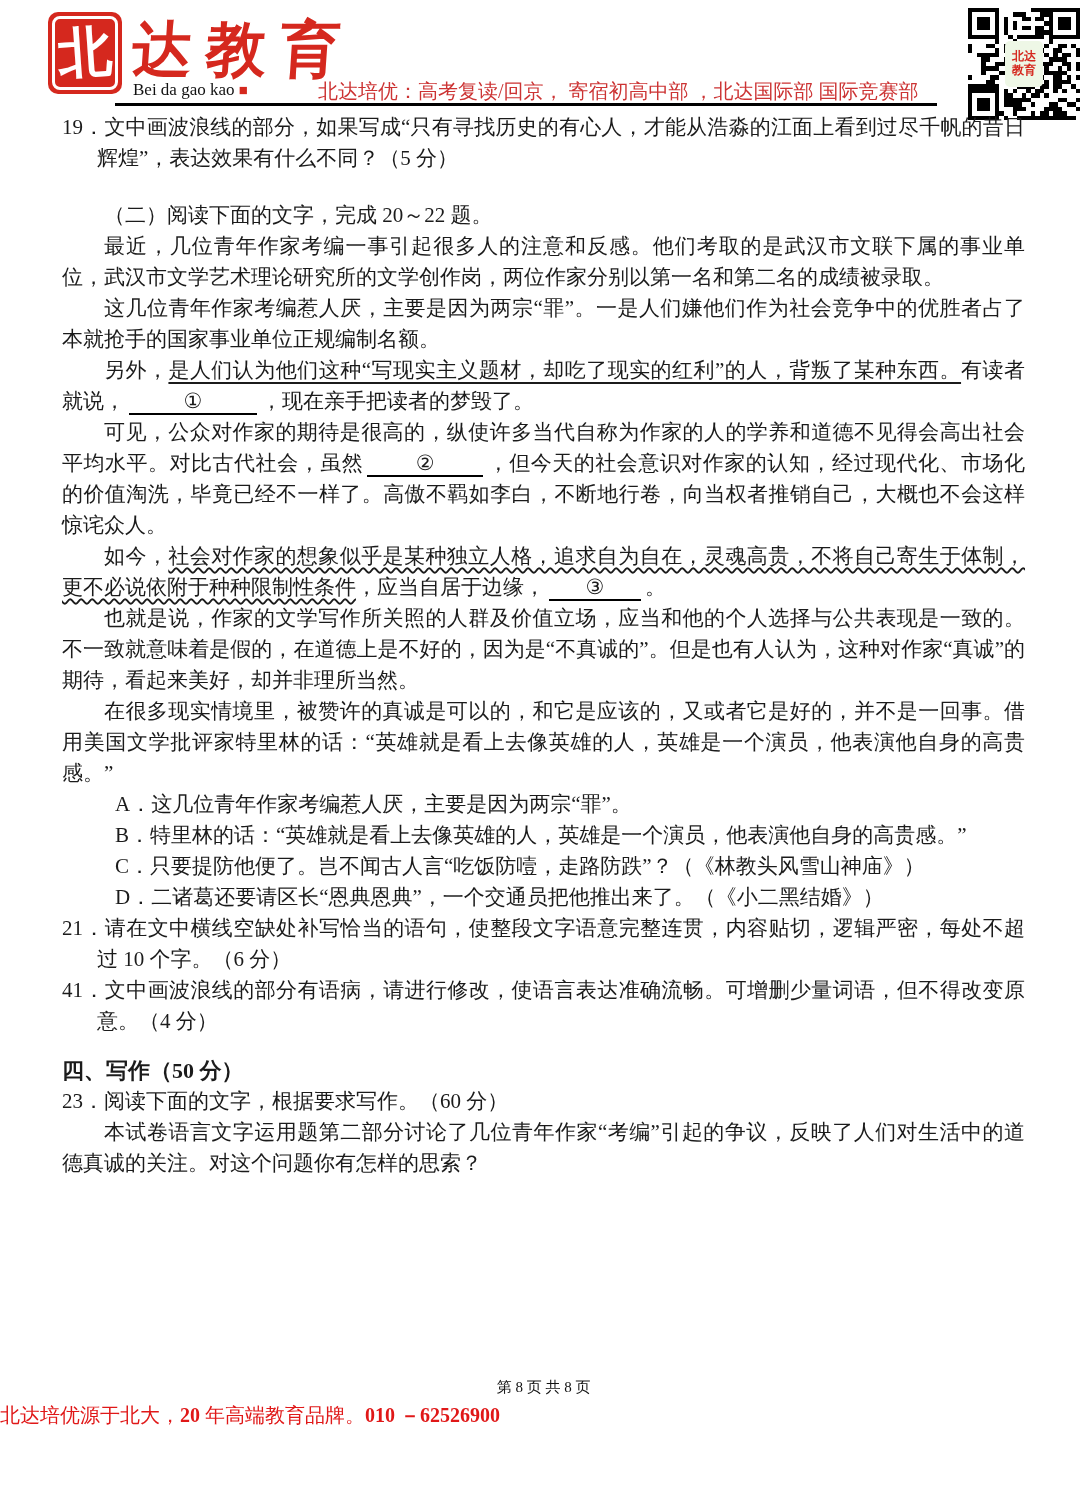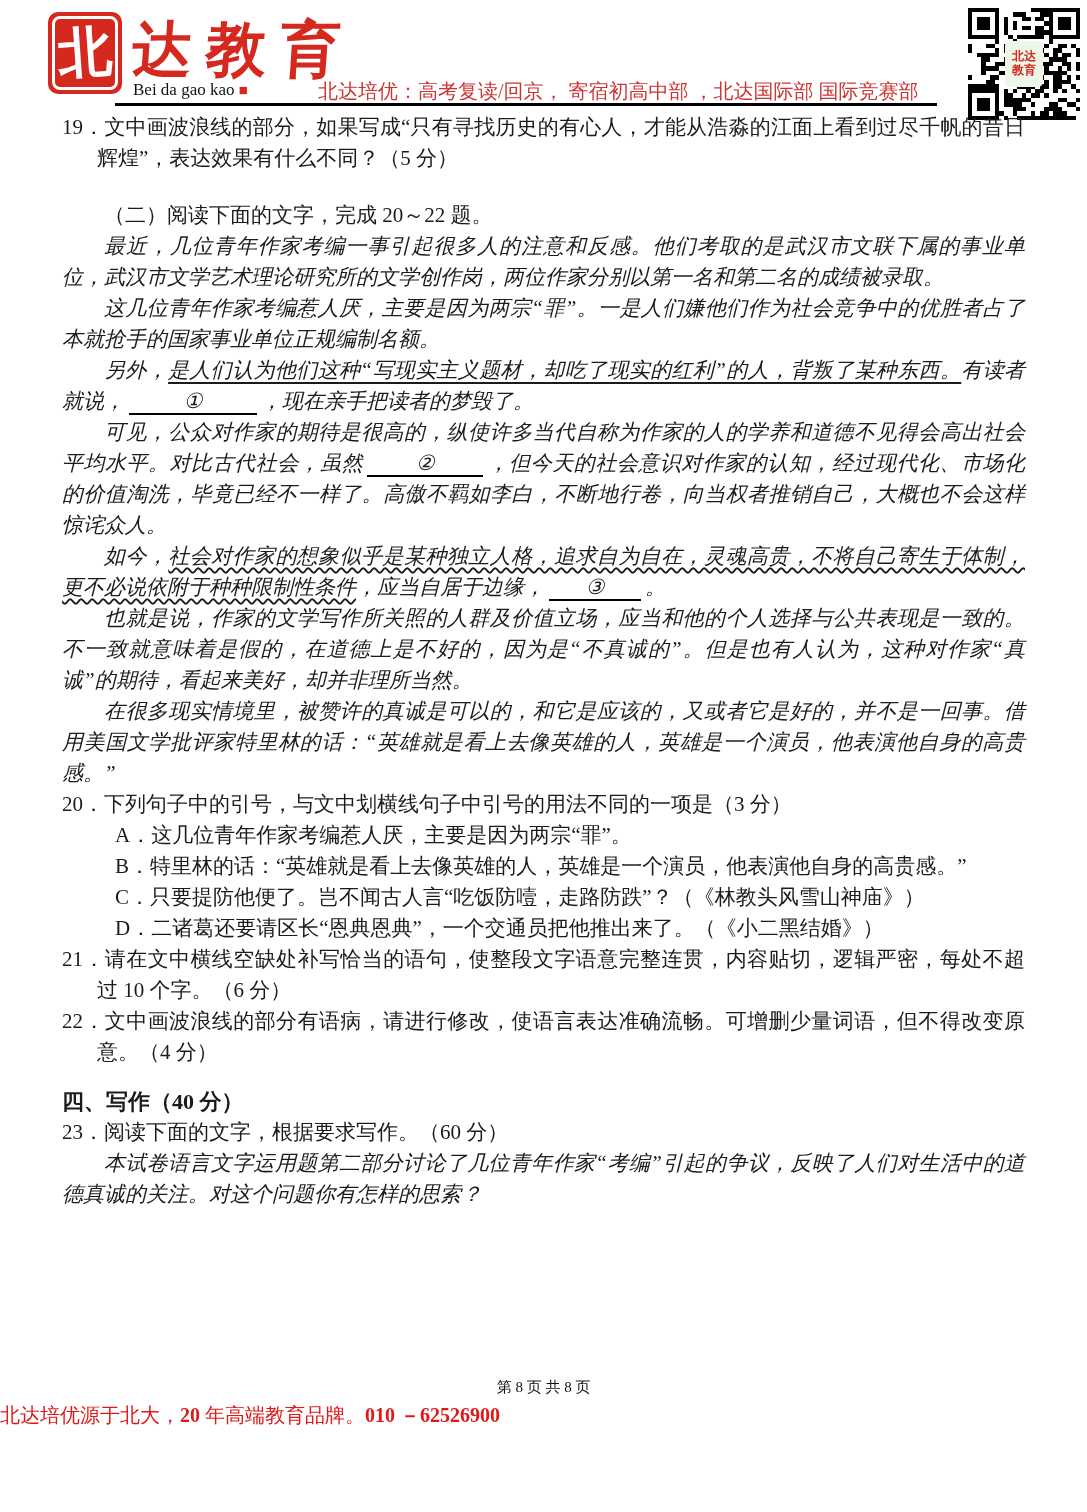--- a/index.html
+++ b/index.html
@@ -70,21 +70,21 @@
     display:flex;flex-direction:column;align-items:center;justify-content:center;
     color:var(--brand_red);font-size:12px;line-height:1.15;font-weight:bold;
   }
   
   .content{
     position:absolute;left:62px;top:112px;width:963px;
     font-size:21px;line-height:31px;
     text-align:justify;
   }
   .hang{padding-left:35px;text-indent:-35px;margin:0;}
-  .para{margin:0;text-indent:2em;font-style:italic;}
+  .para{margin:0;text-indent:2em;}
   .intro{margin:26px 0 0 0;text-indent:2em;}
   .option{margin:0 0 0 53px;}
   .u-solid{
     text-decoration:underline;
     text-decoration-thickness:2px;
     text-underline-offset:5px;
   }
   .u-wavy{
     text-decoration:underline wavy;
     text-decoration-thickness:1.5px;
@@ -779,31 +779,30 @@
     <p class="para"><span>另外，</span><span class="u-solid">是人们认为他们这种“写现实主义题材，却吃了现实的红利”的人，背叛了某种东西。</span><span>有读者就说，</span><span class="blank w1"><span>①</span></span><span>，现在亲手把读者的梦毁了。</span></p>
 
     <p class="para"><span>可见，公众对作家的期待是很高的，纵使许多当代自称为作家的人的学养和道德不见得会高出社会平均水平。对比古代社会，虽然</span><span class="blank w2"><span>②</span></span><span>，但今天的社会意识对作家的认知，经过现代化、市场化的价值淘洗，毕竟已经不一样了。高傲不羁如李白，不断地行卷，向当权者推销自己，大概也不会这样惊诧众人。</span></p>
 
     <p class="para"><span>如今，</span><span class="u-wavy">社会对作家的想象似乎是某种独立人格，追求自为自在，灵魂高贵，不将自己寄生于体制，更不必说依附于种种限制性条件</span><span>，应当自居于边缘，</span><span class="blank w3"><span>③</span></span><span>。</span></p>
 
     <p class="para">也就是说，作家的文学写作所关照的人群及价值立场，应当和他的个人选择与公共表现是一致的。不一致就意味着是假的，在道德上是不好的，因为是“不真诚的”。但是也有人认为，这种对作家“真诚”的期待，看起来美好，却并非理所当然。</p>
 
     <p class="para">在很多现实情境里，被赞许的真诚是可以的，和它是应该的，又或者它是好的，并不是一回事。借用美国文学批评家特里林的话：“英雄就是看上去像英雄的人，英雄是一个演员，他表演他自身的高贵感。”</p>
 
-    <p class="hang"><span>20．</span><span>下列句子中的引号，与文中划横线句子中引号的用法不同的一项是（3 分）</span></p>
     <p class="option"><span>A．</span><span>这几位青年作家考编惹人厌，主要是因为两宗“罪”。</span></p>
     <p class="option"><span>B．</span><span>特里林的话：“英雄就是看上去像英雄的人，英雄是一个演员，他表演他自身的高贵感。”</span></p>
     <p class="option"><span>C．</span><span>只要提防他便了。岂不闻古人言“吃饭防噎，走路防跌”？（《林教头风雪山神庙》）</span></p>
     <p class="option"><span>D．</span><span>二诸葛还要请区长“恩典恩典”，一个交通员把他推出来了。（《小二黑结婚》）</span></p>
 
     <p class="hang"><span>21．</span><span>请在文中横线空缺处补写恰当的语句，使整段文字语意完整连贯，内容贴切，逻辑严密，每处不超过 10 个字。（6 分）</span></p>
 
-    <p class="hang"><span>22．</span><span>文中画波浪线的部分有语病，请进行修改，使语言表达准确流畅。可增删少量词语，但不得改变原意。（4 分）</span></p>
-
-    <p class="sec-heading">四、写作（40 分）</p>
+    <p class="hang"><span>41．</span><span>文中画波浪线的部分有语病，请进行修改，使语言表达准确流畅。可增删少量词语，但不得改变原意。（4 分）</span></p>
+
+    <p class="sec-heading">四、写作（50 分）</p>
 
     <p class="hang"><span>23．</span><span>阅读下面的文字，根据要求写作。（60 分）</span></p>
     <p class="para">本试卷语言文字运用题第二部分讨论了几位青年作家“考编”引起的争议，反映了人们对生活中的道德真诚的关注。对这个问题你有怎样的思索？</p>
 
   </div>
 
   <div class="footer">
     <div class="page-info">第 8 页  共 8 页</div>
     <div class="footer-red"><span>北达培优源于北大，</span><span class="b">20</span><span> 年高端教育品牌。</span><span class="b">010 －62526900</span></div>
   </div>

